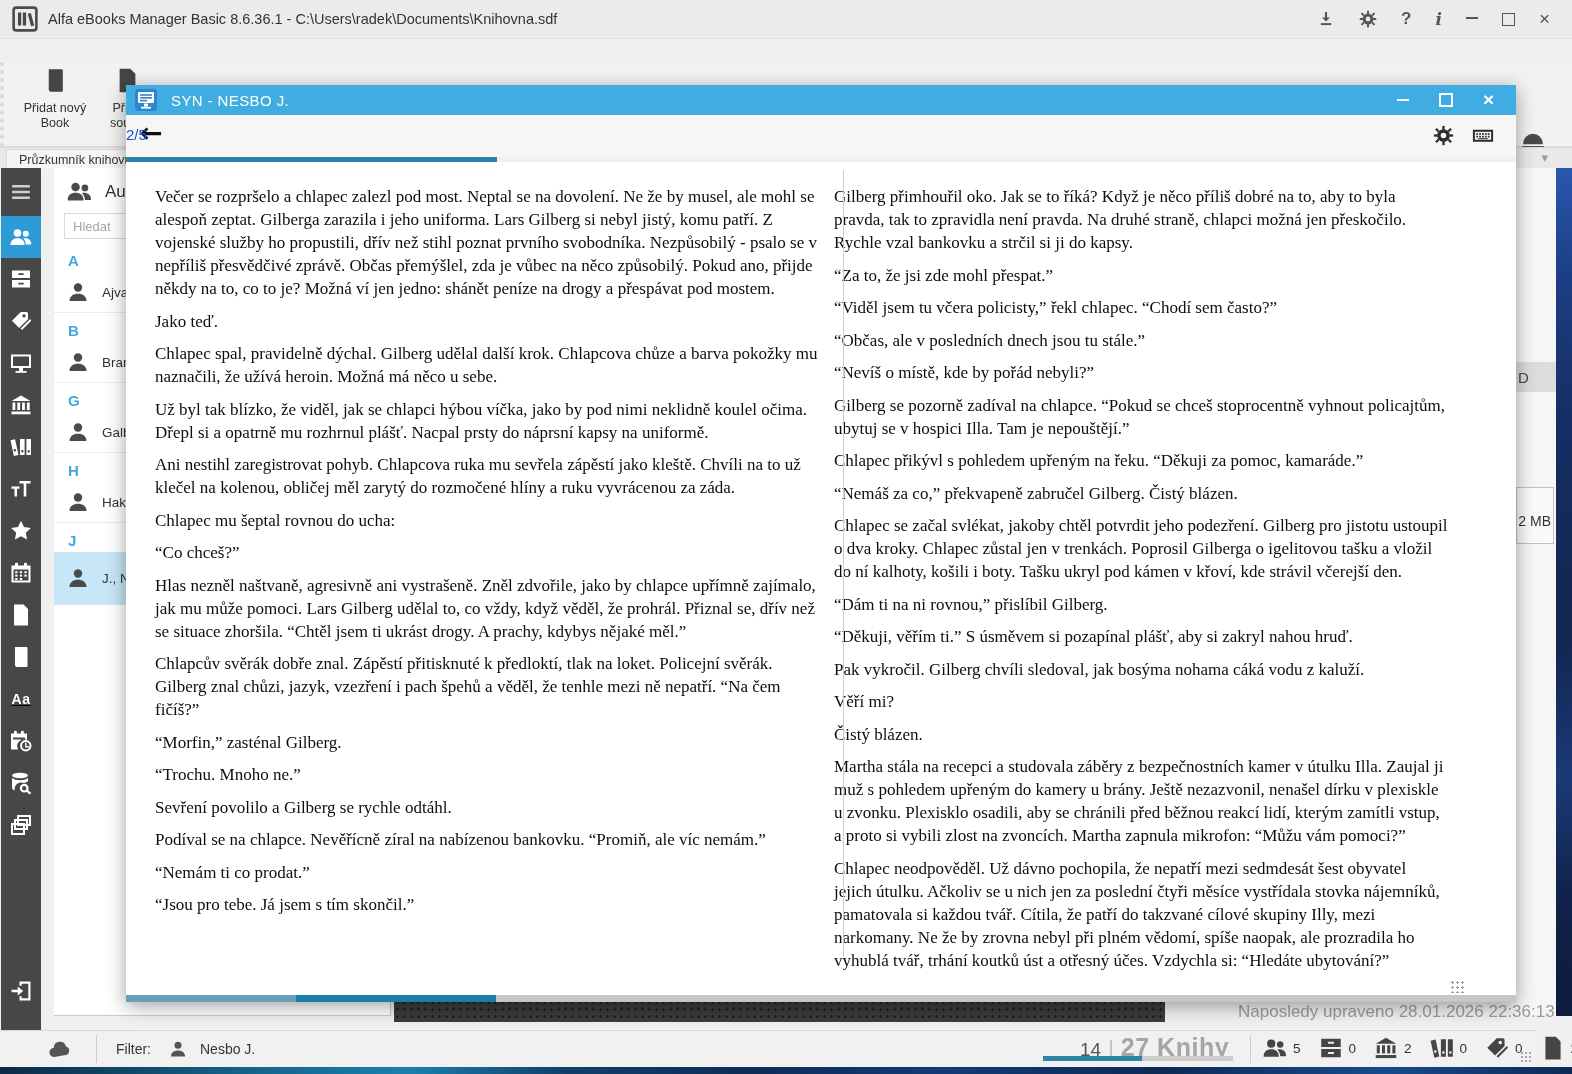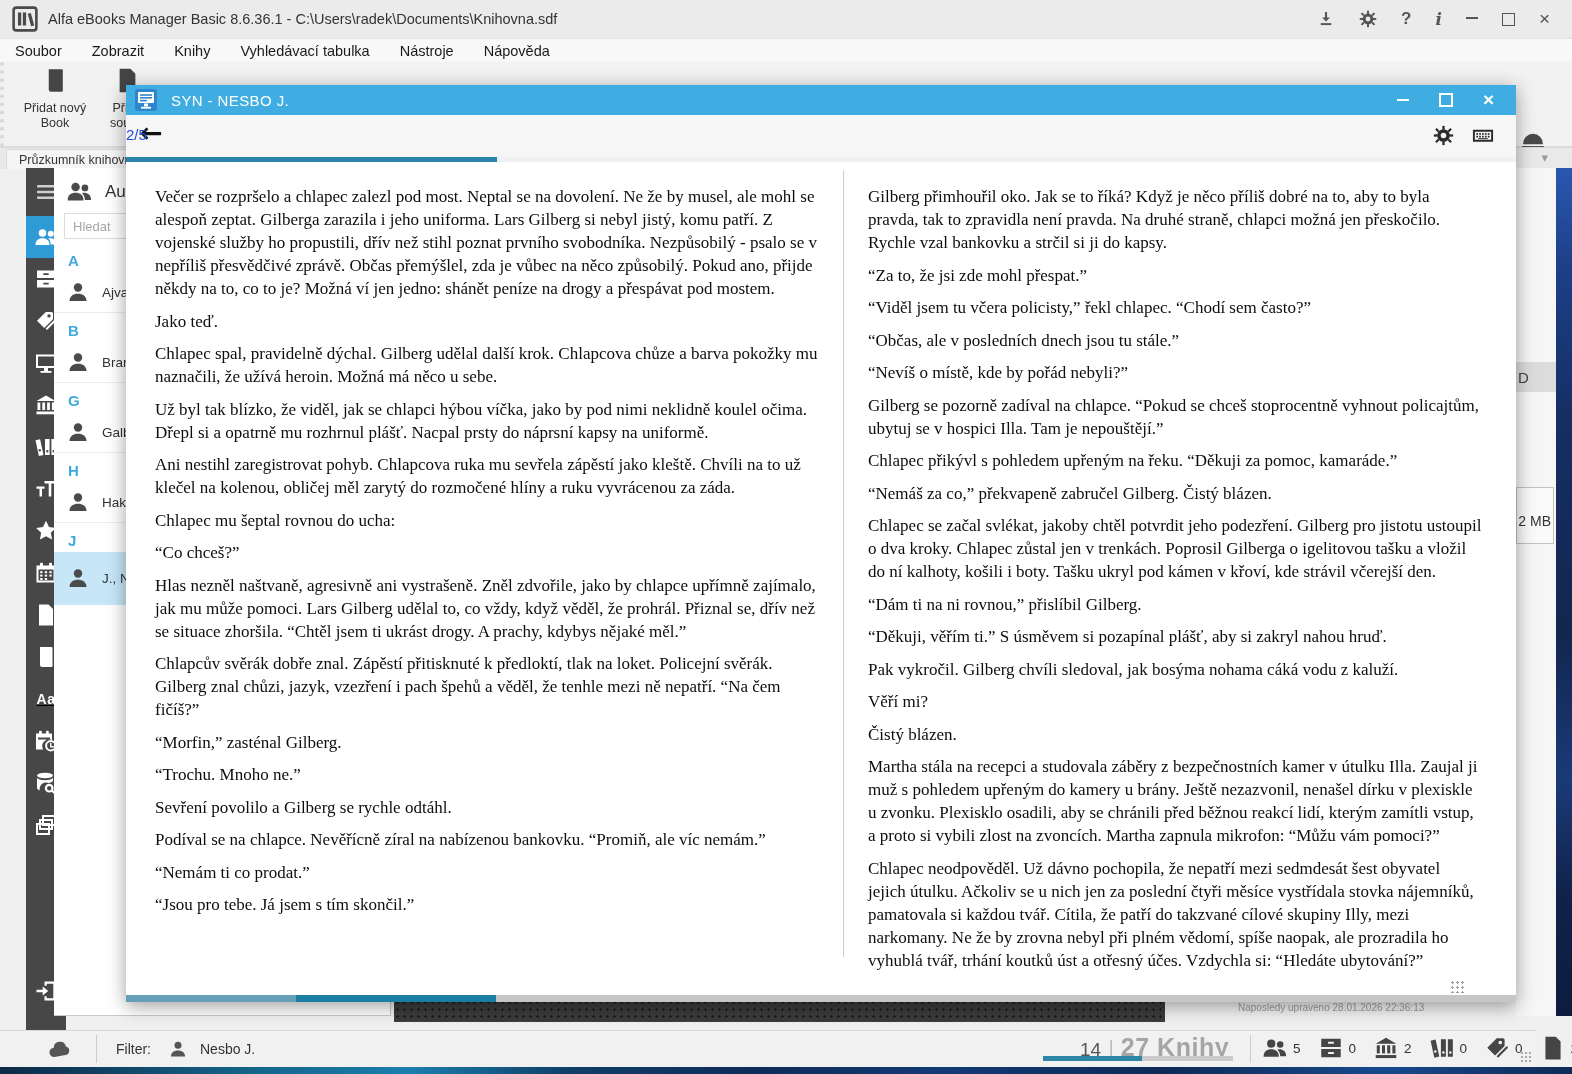--- a/index.html
+++ b/index.html
@@ -38,21 +38,21 @@
 
   
   .tabbar{position:absolute;left:0;top:147px;width:1572px;height:21px;background:#e9e9e9;
           border-top:1px solid #d9d9d9;}
   .tab{position:absolute;left:6px;top:1px;height:20px;padding:0 12px;background:#f5f5f5;
        border:1px solid #d9d9d9;border-bottom:none;font-size:12.5px;color:#333;
        display:flex;align-items:center;box-sizing:border-box;}
   .tab-caret{position:absolute;right:24px;top:2px;color:#9a9a9a;font-size:13px;}
 
   
-  .sidebar{position:absolute;left:26px;top:168px;width:40px;height:862px;background:#474747;text-decoration:underline;}
+  .sidebar{position:absolute;left:1px;top:168px;width:40px;height:862px;background:#474747;text-decoration:underline;}
   .sb-item{width:40px;height:42px;display:flex;align-items:center;justify-content:center;color:#fff;}
   .sb-item:first-child{height:48px;}
   .sb-item .icon{width:24px;height:24px;}
   .sb-item.active{background:#2e9bd6;}
   .sb-item.menu-item-ico{color:#cfcfcf;}
   .sb-exit{position:absolute;bottom:18px;left:0;}
   .sb-txt{font-size:14px;font-weight:bold;color:#fff;letter-spacing:.5px;}
 
   
   .authors{position:absolute;left:54px;top:168px;width:337px;height:848px;background:#fff;
@@ -75,21 +75,21 @@
   .texture{position:absolute;left:394px;top:999px;width:771px;height:23px;background:#3b3b3b;
            background-image:radial-gradient(#1c1c1c 1.2px,transparent 1.4px);background-size:7px 7px;}
   .rightstrip{position:absolute;left:1516px;top:168px;width:40px;height:848px;background:#f6f6f6;}
   .d-band{position:absolute;left:0;top:194px;width:40px;height:30px;background:#dcdcdc;
           font-size:15px;color:#444;display:flex;align-items:center;padding-left:2px;box-sizing:border-box;}
   .size-box{position:absolute;left:0;top:319px;width:38px;height:57px;border:1px solid #c2c2c2;
             background:#fafafa;box-sizing:border-box;display:flex;align-items:flex-end;justify-content:flex-end;
             font-size:14px;color:#333;padding:0 2px 14px 0;white-space:nowrap;overflow:hidden;}
   .navy{position:absolute;left:1556px;top:168px;width:16px;height:848px;
         background:linear-gradient(180deg,#2a57b0 0%,#1d3f86 12%,#152e63 30%,#12264f 55%,#1b3a78 72%,#10224a 86%,#0d1c3e 100%);}
-  .footer-note{position:absolute;left:1238px;top:1002px;font-size:10px;color:#9a9a9a;}
+  .footer-note{position:absolute;left:1238px;top:1002px;font-size:17px;color:#9a9a9a;}
 
   
   .statusbar{position:absolute;left:0;top:1030px;width:1536px;height:37px;background:#f1f1f1;
              border-top:1px solid #d8d8d8;box-sizing:border-box;}
   .st-cloud{position:absolute;left:44px;top:7px;width:32px;height:24px;color:#555;}
   .st-div{position:absolute;top:4px;width:1px;height:28px;background:#cccccc;}
   .st-filterlbl{position:absolute;left:116px;top:10px;font-size:14px;color:#333;}
   .st-person{position:absolute;left:168px;top:8px;width:20px;height:20px;color:#555;}
   .st-filterval{position:absolute;left:200px;top:10px;font-size:14px;color:#333;}
   .st-count{position:absolute;left:1080px;top:2px;display:flex;align-items:baseline;gap:7px;}
@@ -126,21 +126,21 @@
   .r-page{position:absolute;left:0;top:11px;width:100%;font-size:15px;color:#1d4ed8;}
   .r-gear{position:absolute;right:62px;top:10px;width:21px;height:21px;color:#2b2b2b;}
   .r-kbd{position:absolute;right:20px;top:9px;width:26px;height:23px;color:#2b2b2b;}
   .r-topbar{position:absolute;left:0;top:72px;width:100%;height:5px;background:#eef0f1;}
   .r-topbar .fill{height:100%;background:#2a84aa;}
   .r-content{position:absolute;left:0;top:77px;width:100%;height:826px;background:#fff;
              font-family:"Liberation Serif","DejaVu Serif",serif;color:#0d0d0d;}
   .r-col{position:absolute;top:23px;}
   .r-col p{margin:0 0 9.5px 0;font-size:17px;line-height:23px;}
   .r-col-left{left:29px;width:666px;}
-  .r-col-right{left:742px;width:614px;font-family:Liberation Serif, serif;}
+  .r-col-right{left:708px;width:614px;font-family:Liberation Serif, serif;}
   .r-divider{position:absolute;left:717px;top:85px;width:1px;height:787px;background:#ccc;}
   .r-bottombar{position:absolute;left:0;bottom:0;width:100%;height:7px;background:#c6c6c6;display:flex;}
   .r-bottombar .seg1{height:100%;background:#67a0b6;}
   .r-bottombar .seg2{height:100%;background:#1b7ea6;}
   .r-grip{position:absolute;right:50px;bottom:9px;width:16px;height:13px;
           background-image:radial-gradient(#9f9f9f 1.3px,transparent 1.4px);background-size:5px 5px;}
 </style>
 </head>
 <body>
 
@@ -177,28 +177,20 @@
           </svg>
         </span>
       <span class="tb-glyph sans" style="font-weight:bold;">?</span>
       <span class="tb-glyph" style="font-style:italic;font-weight:bold;">i</span>
       <span class="minbar"></span>
       <span class="maxbox"></span>
       <span class="tb-glyph sans" style="font-size:19px;">×</span>
     </div>
   </div>
 
-  <div class="menubar" id="menubar">
-      <span class="menu-item">Soubor</span>
-      <span class="menu-item">Zobrazit</span>
-      <span class="menu-item">Knihy</span>
-      <span class="menu-item">Vyhledávací tabulka</span>
-      <span class="menu-item">Nástroje</span>
-      <span class="menu-item">Nápověda</span>
-    </div>
 
   <div class="toolbar">
     <div class="tool-btn" style="left:12px;">
       <span class="icon"><svg viewBox="0 0 24 24" fill="currentColor" xmlns="http://www.w3.org/2000/svg">
             <path d="M6 2h11.5a1 1 0 0 1 1 1v18a1 1 0 0 1-1 1H8a2 2 0 0 1-2-2z"></path>
           </svg></span><br>
       <span>Přidat nový</span><br>
       <span>Book</span>
     </div>
     <div class="tool-btn" style="left:88px;width:70px;">

